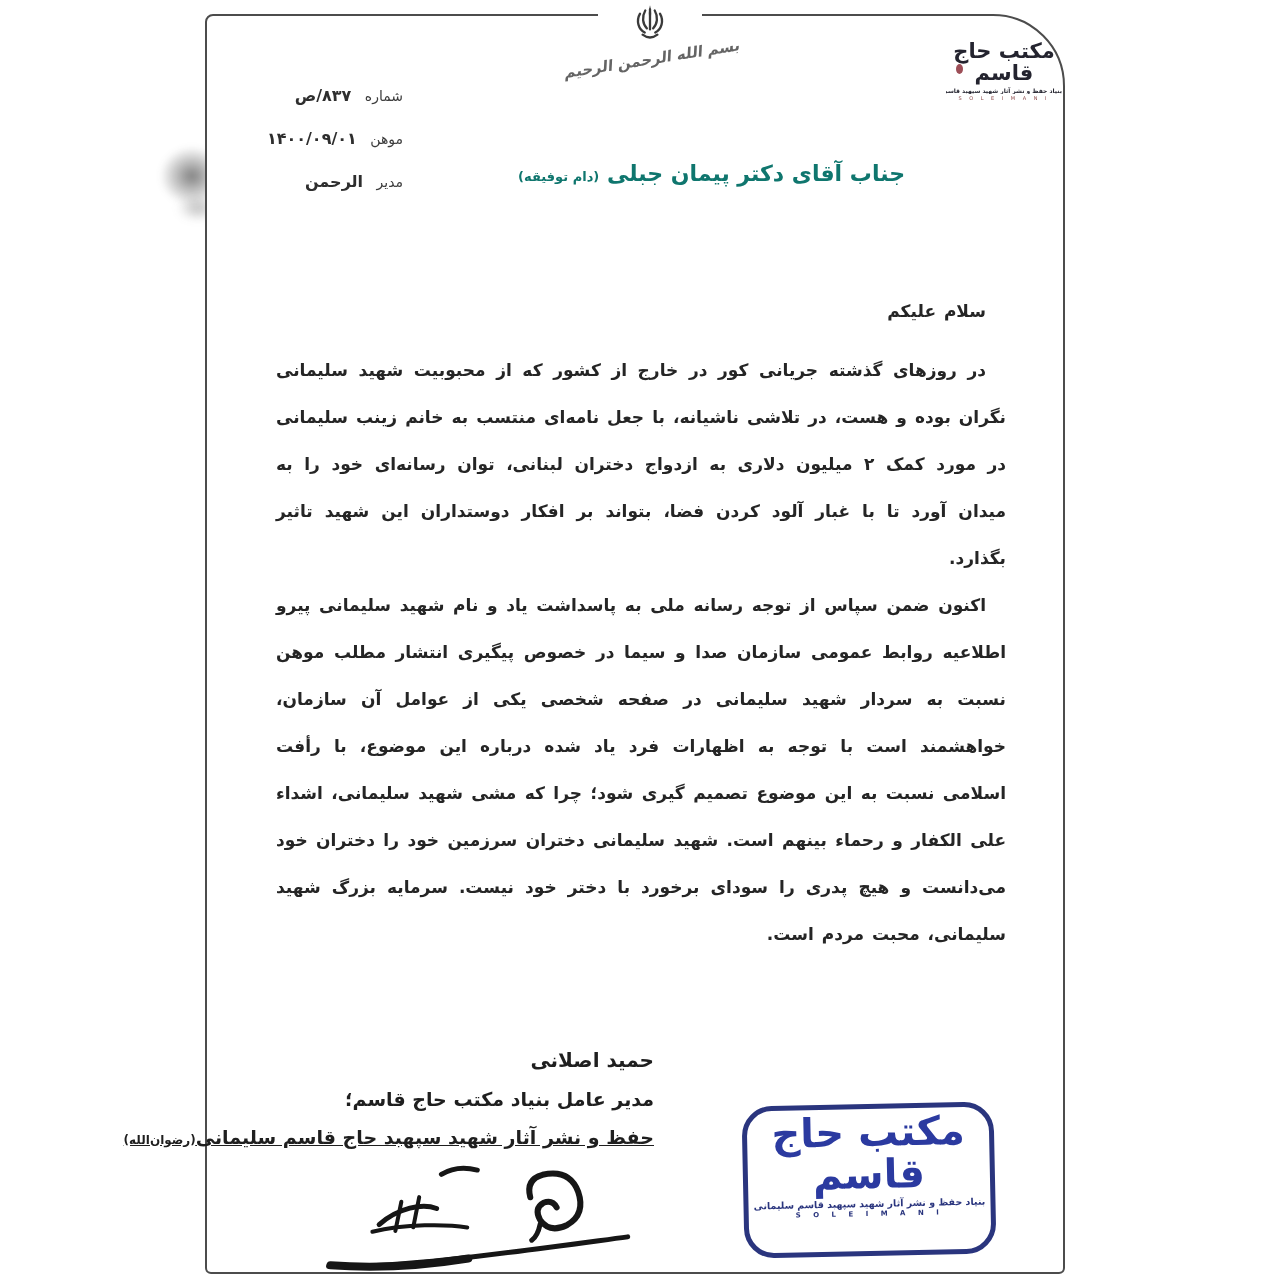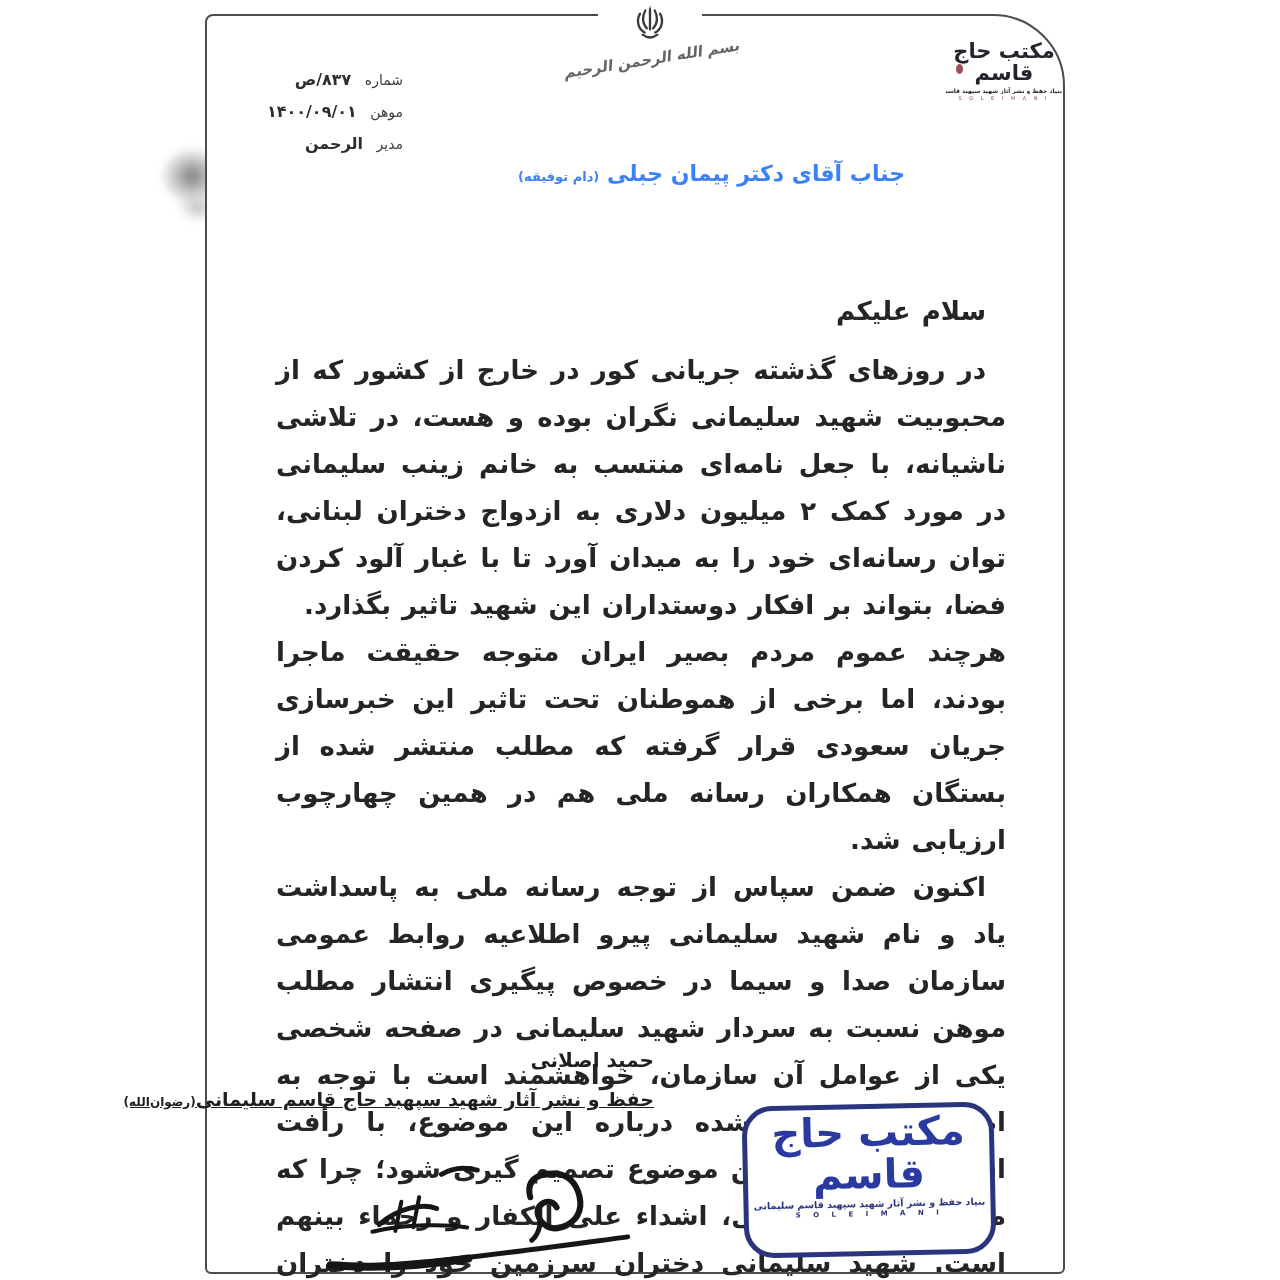--- a/index.html
+++ b/index.html
@@ -19,39 +19,39 @@
   .emblem { position:absolute; left:629px; top:2px; width:42px; height:38px; }
 
   .bismillah {
     position:absolute; left:545px; top:50px; width:215px; text-align:center;
     direction:rtl; font-size:15px; font-weight:bold; color:#4a4a4a;
     transform:rotate(-9deg) skewX(-12deg); letter-spacing:-1px; opacity:.85;
   }
 
   
   .ref { position:absolute; left:225px; top:64px; width:178px; direction:rtl; color:#3c3c3c; }
-  .ref-row { font-size:14px; line-height:31px; text-align:right; white-space:nowrap; }
+  .ref-row { font-size:14px; line-height:22px; text-align:right; white-space:nowrap;margin-top:21px; }
   .ref-row .val { font-weight:bold; font-size:16px; color:#2e2e2e; margin-right:9px; }
 
   
   .brand-top { position:absolute; left:946px; top:40px; width:116px; text-align:center; color:#24242f; direction:rtl; }
   .brand-top .t { font-size:21px; line-height:22px; font-weight:bold; letter-spacing:-1.5px; }
   .brand-top .s { font-size:6px; margin-top:3px; white-space:nowrap; overflow:hidden; font-weight:bold; }
   .brand-top .l { font-size:5px; letter-spacing:3px; color:#8c4a4a; margin-top:1px; }
   .red-dot { position:absolute; width:7px; height:10px; border-radius:50%; left:10px; top:24px; opacity:.85; }
 
   
-  .recipient { position:absolute; right:375px; top:156px; direction:rtl; text-align:center; color:#3b82f6; }
+  .recipient { position:absolute; right:375px; top:156px; direction:rtl; text-align:center; color:#0f766e; }
   .recipient .r1, .recipient .r2 { font-size:22px; font-weight:bold; line-height:36px; white-space:nowrap; }
   .recipient .hon { font-size:13px; font-weight:bold; }
 
   
   .body-text { position:absolute; left:276px; top:288px; width:730px; direction:rtl; color:#252525; }
   .body-text p {
-    margin:0; font-size:26px; line-height:47px; font-weight:bold;
+    margin:0; font-size:17px; line-height:47px; font-weight:bold;
     text-align:justify; text-align-last:right; word-spacing:2px;
   }
   .salutation { text-indent:20px; margin-bottom:12px !important; }
   .p-indent { text-indent:20px; }
 
   
   .signoff { position:absolute; left:256px; top:1040px; width:398px; direction:rtl; text-align:right; color:#1f1f1f; font-weight:bold; }
   .signoff .n  { font-size:20px; line-height:40px; }
   .signoff .r1 { font-size:19px; line-height:38px; }
   .signoff .r2 { font-size:19px; line-height:38px; white-space:nowrap;text-decoration:underline; }
@@ -132,27 +132,27 @@
 <div class="recipient">
   <div class="r1">
     <span>جناب آقای دکتر پیمان جبلی</span>
     <span class="hon">(دام توفیقه)</span>
   </div>
 </div>
 
 <div class="body-text">
   <p class="salutation">سلام علیکم</p>
   <p class="p-indent">در روزهای گذشته جریانی کور در خارج از کشور که از محبوبیت شهید سلیمانی نگران بوده و هست، در تلاشی ناشیانه، با جعل نامه‌ای منتسب به خانم زینب سلیمانی در مورد کمک ۲ میلیون دلاری به ازدواج دختران لبنانی، توان رسانه‌ای خود را به میدان آورد تا با غبار آلود کردن فضا، بتواند بر افکار دوستداران این شهید تاثیر بگذارد.</p>
-  <p>هرچند عموم مردم بصیر ایران متوجه حقیقت ماجرا بودند، اما برخی از هموطنان تحت تاثیر این خبرسازی جریان سعودی قرار گرفته که مطلب منتشر شده از بستگان همکاران رسانه ملی هم در همین چهارچوب ارزیابی شد.</p>
   <p class="p-indent">اکنون ضمن سپاس از توجه رسانه ملی به پاسداشت یاد و نام شهید سلیمانی پیرو اطلاعیه روابط عمومی سازمان صدا و سیما در خصوص پیگیری انتشار مطلب موهن نسبت به سردار شهید سلیمانی در صفحه شخصی یکی از عوامل آن سازمان، خواهشمند است با توجه به اظهارات فرد یاد شده درباره این موضوع، با رأفت اسلامی نسبت به این موضوع تصمیم گیری شود؛ چرا که مشی شهید سلیمانی، اشداء علی الکفار و رحماء بینهم است. شهید سلیمانی دختران سرزمین خود را دختران خود می‌دانست و هیچ پدری را سودای برخورد با دختر خود نیست. سرمایه بزرگ شهید سلیمانی، محبت مردم است.</p>
 
 </div>
 
 <div class="signoff">
   <div class="n">حمید اصلانی</div>
+  <div class="r1">مدیر عامل بنیاد مکتب حاج قاسم؛</div>
   <div class="r2">
     <span>حفظ و نشر آثار شهید سپهبد حاج قاسم سلیمانی</span><span class="suf">(رضوان‌الله)</span>
   </div>
 </div>
 
 <div class="sig-svg">
   <svg viewBox="0 0 330 112" width="330" height="112">
     <g fill="none" stroke="#161616" stroke-linecap="round" stroke-linejoin="round">
       <path d="M128 10 q16 -9 36 -3" stroke-width="5"></path>
       <path d="M216 36 q-4 -18 13 -22 q27 -5 35 18 q7 23 -12 33 q-18 8 -27 -6 q-6 -12 4 -17 q9 -3 13 5" stroke-width="6"></path>

